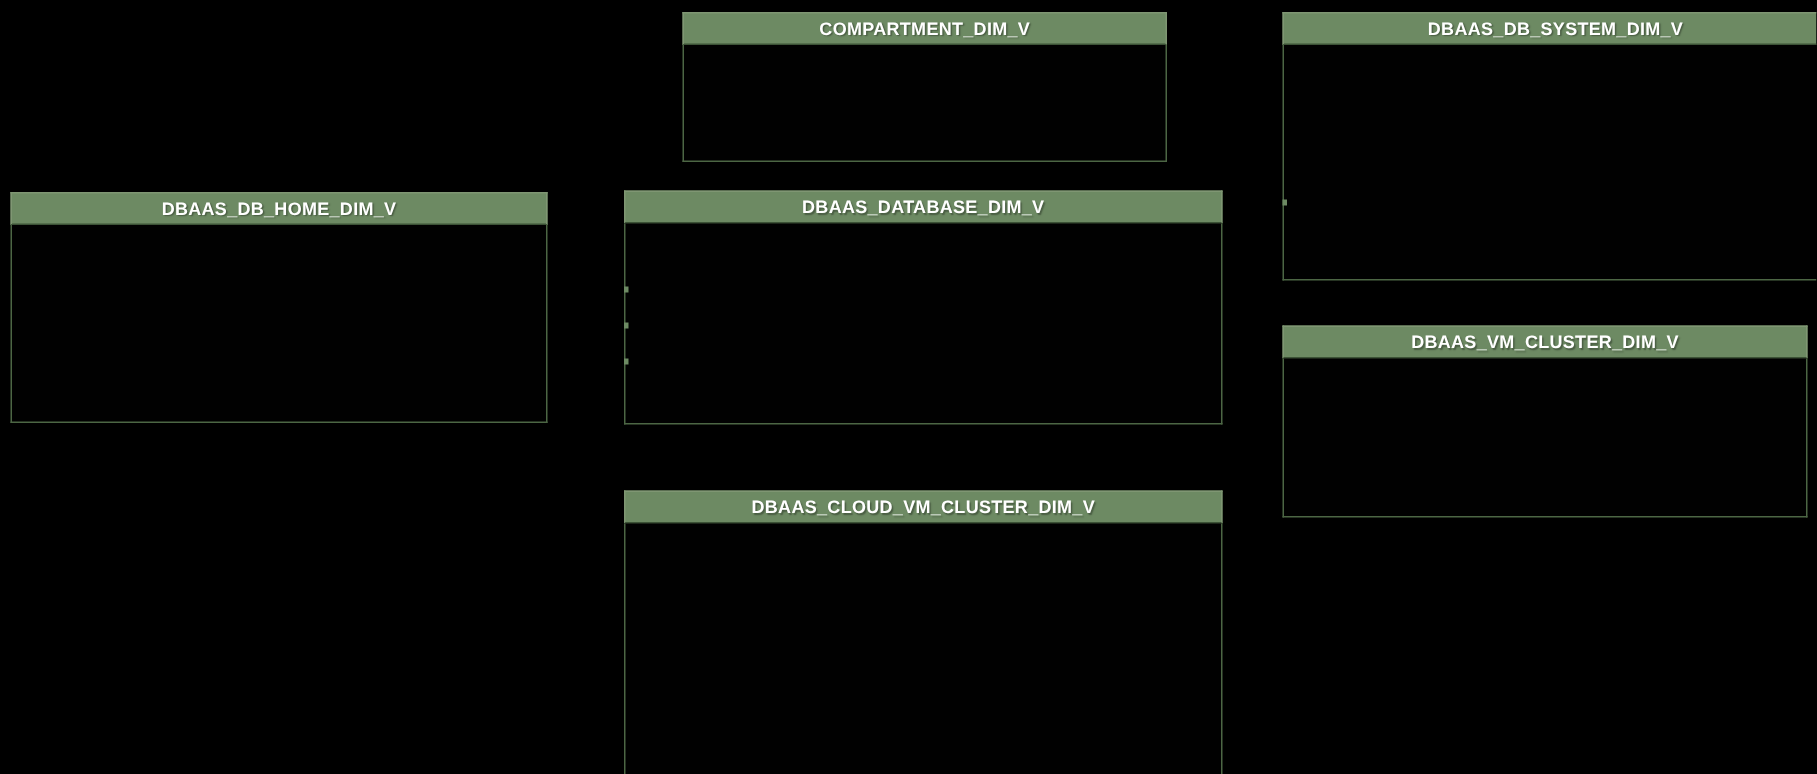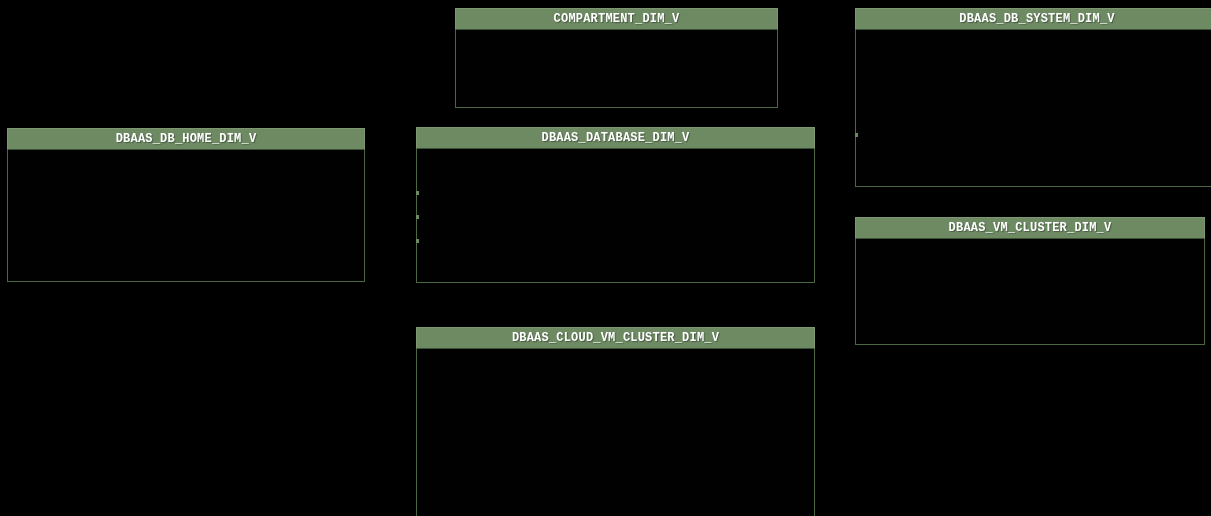--- a/index.html
+++ b/index.html
@@ -6,21 +6,21 @@
     margin: 0;
     padding: 0;
     background: #000000;
   }
   #canvas {
     position: relative;
     width: 1211px;
     height: 516px;
     background: #000000;
     overflow: hidden;
-    font-family: Liberation Mono, monospace;
+    font-family: Liberation Sans, sans-serif;
   }
   .entity {
     position: absolute;
     box-sizing: border-box;
     display: flex;
     flex-direction: column;
   }
   .entity-header {
     box-sizing: border-box;
     height: 22px;

